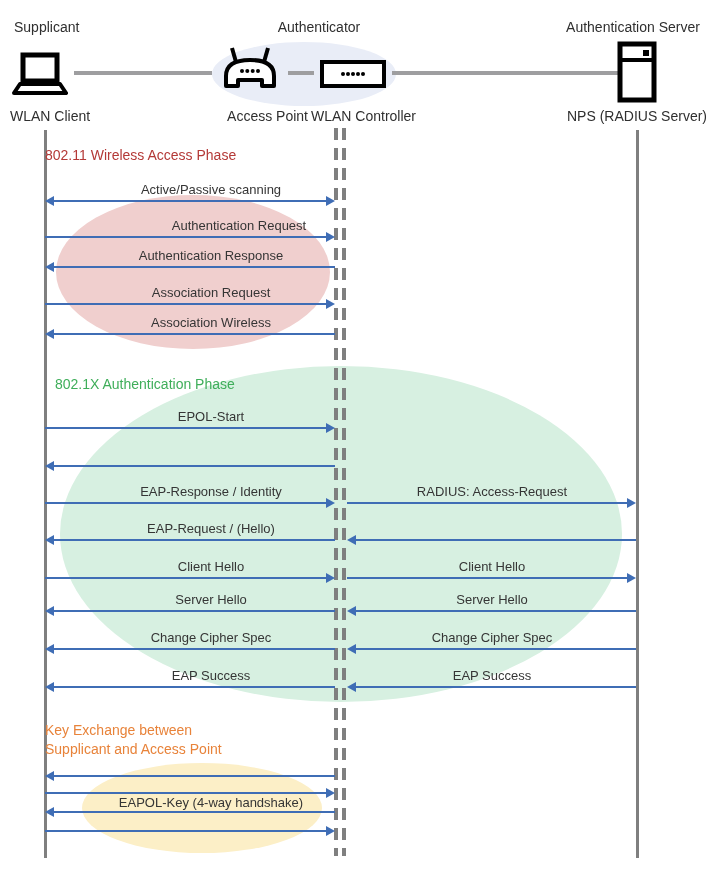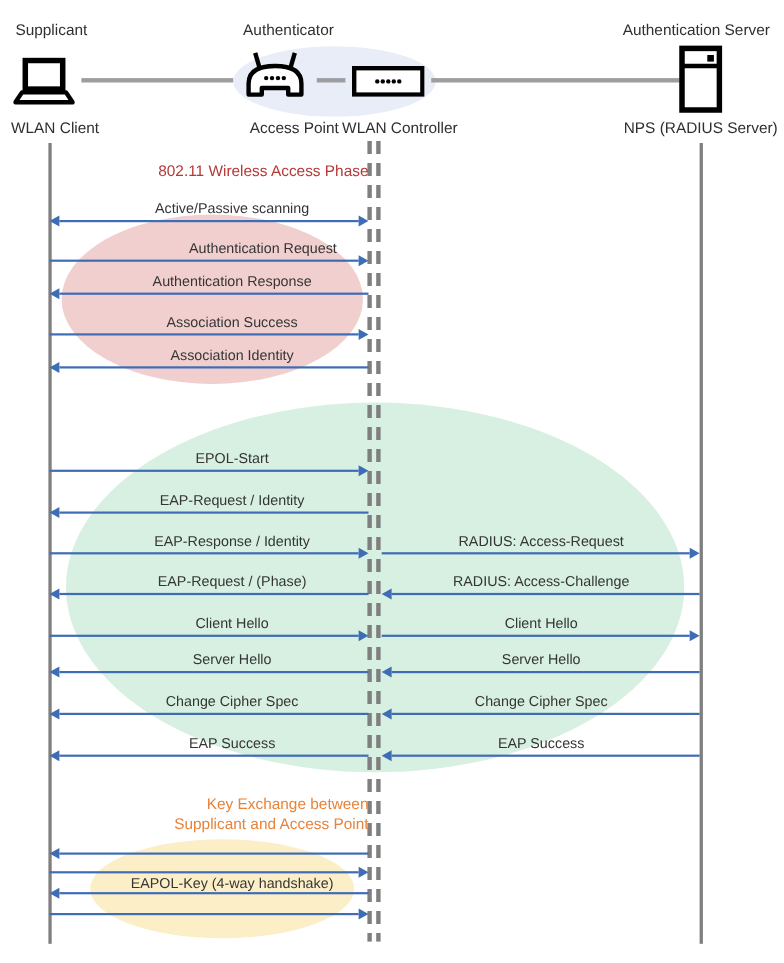--- a/index.html
+++ b/index.html
@@ -18,21 +18,21 @@
             background:repeating-linear-gradient(180deg,#7f7f7f 0 12px,transparent 12px 20px);}
 
   
   .ellipse{position:absolute;border-radius:50%;z-index:0;}
   .el-auth  {left:212px;top:42px;width:184px;height:64px;background:#e9edf7;}
   .el-pink  {left:56px;top:195px;width:274px;height:154px;background:#f0cfce;}
   .el-green {left:60px;top:366px;width:562px;height:336px;background:#d7f0e1;}
   .el-yellow{left:82px;top:763px;width:240px;height:90px;background:#fcefc7;}
 
   
-  .phase-title{position:absolute;font-size:14px;text-align:right;z-index:3;}
+  .phase-title{position:absolute;font-size:14px;text-align:left;z-index:3;}
   .pt1{left:45px;width:290px;top:147px;color:#b43937;}
   .pt2{left:55px;width:290px;top:376px;color:#3fae5a;}
   .pt3a{left:45px;width:290px;top:722px;color:#e8833a;}
   .pt3b{left:45px;width:290px;top:741px;color:#e8833a;}
 
   
   .ml,.mr{position:absolute;font-size:13px;text-align:center;color:#353535;z-index:3;}
   .ml{left:45px;width:290px;padding-left:21px;}
   .mr{left:347px;width:290px;}
 
@@ -55,21 +55,21 @@
 
 <div class="canvas">
 
   <div class="hline" style="left:74px;width:138px;"></div>
   <div class="hline" style="left:288px;width:26px;"></div>
   <div class="hline" style="left:392px;width:226px;"></div>
 
   <div class="ellipse el-auth"></div>
 
   <div class="role" style="left:14px;">Supplicant</div>
-  <div class="role" style="left:221px;width:146px;text-align:left;">Authenticator</div>
+  <div class="role" style="left:246px;width:146px;text-align:center;">Authenticator</div>
   <div class="role" style="left:560px;width:146px;text-align:center;">Authentication Server</div>
 
   <div class="icon" style="left:12px;top:52px;">
     <svg width="56" height="48" viewBox="0 0 56 48">
       <rect x="11" y="3" width="34" height="26" fill="#fff" stroke="#000" stroke-width="5"></rect>
       <path d="M8 32 H48 L54 41 H2 Z" fill="#fff" stroke="#000" stroke-width="4" stroke-linejoin="round"></path>
     </svg>
   </div>
   <div class="icon" style="left:218px;top:46px;">
     <svg width="64" height="46" viewBox="0 0 64 46">
@@ -108,52 +108,51 @@
   <div class="lifeline" style="left:44px;"></div>
   <div class="dashline" style="left:334px;"></div>
   <div class="dashline" style="left:342px;"></div>
   <div class="lifeline" style="left:636px;"></div>
 
   <div class="ellipse el-pink"></div>
   <div class="ellipse el-green"></div>
   <div class="ellipse el-yellow"></div>
 
   <div class="phase-title pt1">802.11 Wireless Access Phase</div>
+  <div class="phase-title pt2">802.1X Authentication Phase</div>
   <div class="phase-title pt3b">Supplicant and Access Point</div>
   <div class="phase-title pt3a">Key Exchange between</div>
 
   <div class="ml" style="top:182px;">Active/Passive scanning</div>
   <div class="a aLb hr hl" style="top:200px;"></div>
 
   <div class="ml" style="top:218px;margin-left:28px;">Authentication Request</div>
   <div class="a aL hr" style="top:236px;"></div>
 
   <div class="ml" style="top:248px;">Authentication Response</div>
   <div class="a aLl hl" style="top:266px;"></div>
 
-  <div class="ml" style="top:285px;">Association Success</div>
+  <div class="ml" style="top:285px;">Association Request</div>
   <div class="a aL hr" style="top:303px;"></div>
 
-  <div class="ml" style="top:315px;">Association Identity</div>
+  <div class="ml" style="top:315px;">Association Wireless</div>
   <div class="a aLl hl" style="top:333px;"></div>
 
   <div class="ml" style="top:409px;">EPOL-Start</div>
   <div class="a aL hr" style="top:427px;"></div>
 
-  <div class="ml" style="top:447px;">EAP-Request / Identity</div>
   <div class="a aLl hl" style="top:465px;"></div>
 
   <div class="ml" style="top:484px;">EAP-Response / Identity</div>
   <div class="a aL hr" style="top:502px;"></div>
   <div class="mr" style="top:484px;">RADIUS: Access-Request</div>
   <div class="a aR hr" style="top:502px;"></div>
 
-  <div class="ml" style="top:521px;">EAP-Request / (Phase)</div>
+  <div class="ml" style="top:521px;">EAP-Request / (Hello)</div>
   <div class="a aLl hl" style="top:539px;"></div>
-  <div class="mr" style="top:521px;">RADIUS: Access-Challenge</div>
   <div class="a aRl hl" style="top:539px;"></div>
 
   <div class="ml" style="top:559px;">Client Hello</div>
   <div class="a aL hr" style="top:577px;"></div>
   <div class="mr" style="top:559px;">Client Hello</div>
   <div class="a aR hr" style="top:577px;"></div>
 
   <div class="ml" style="top:592px;">Server Hello</div>
   <div class="a aLl hl" style="top:610px;"></div>
   <div class="mr" style="top:592px;">Server Hello</div>

